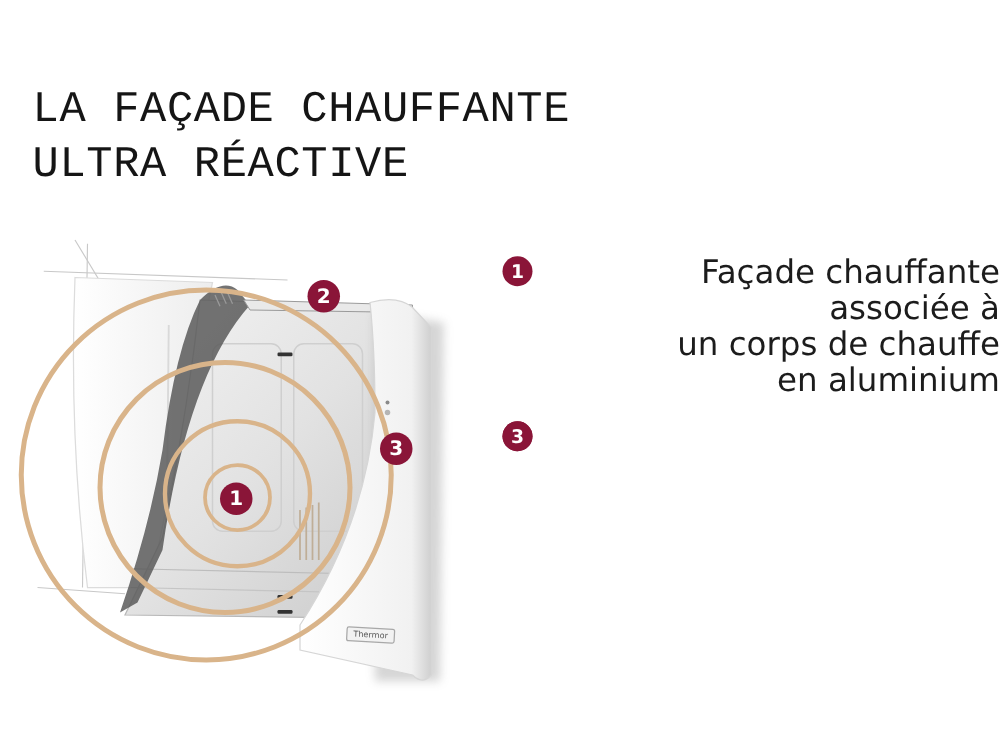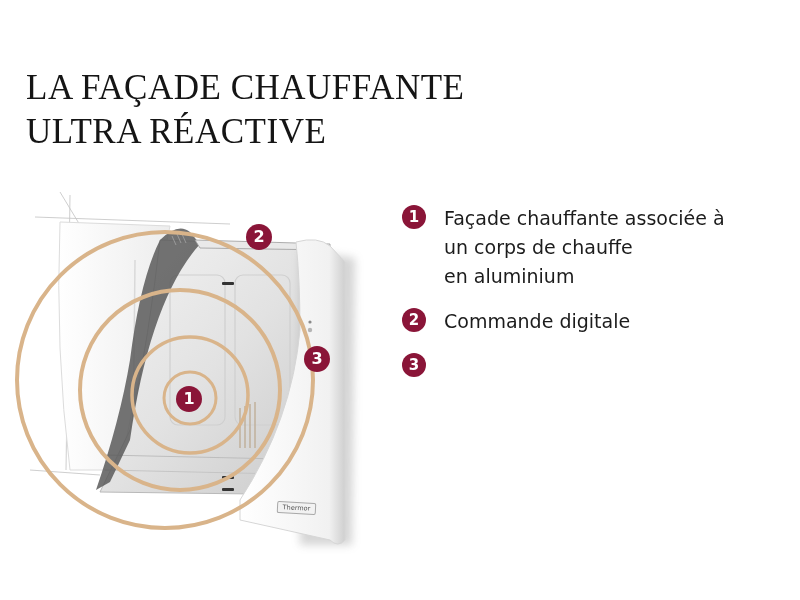--- a/index.html
+++ b/index.html
@@ -2,37 +2,38 @@
 <html><head>
 <meta charset="utf-8">
 <style>
   html, body { margin: 0; padding: 0; }
   body {
     width: 800px; height: 600px; background: #ffffff; position: relative; overflow: hidden;
     font-family: "DejaVu Sans", "Liberation Sans", sans-serif; color: #1a1a1a;
   }
   .title {
     position: absolute; left: 26px; top: 66px; margin: 0;
-    font-family: Liberation Serif, serif; font-weight: 400;
+    font-family: Liberation Mono, monospace; font-weight: 400;
     font-size: 35px; line-height: 44px; letter-spacing: 0.5px; color: #151515;
   }
   .title span { display: block; }
   .illustration { position: absolute; left: 0; top: 180px; width: 390px; height: 390px; }
   .illustration svg { position: absolute; left: 0; top: 0; }
   .badge {
     position: absolute; width: 26px; height: 26px; border-radius: 50%;
     background: #8a1538; color: #fff; font-family: "DejaVu Sans", sans-serif;
     font-weight: 700; font-size: 16px; line-height: 26px; text-align: center;
   }
   .features { position: absolute; left: 402px; top: 204px; width: 398px; }
   .feature { position: relative; padding-left: 42px; margin-bottom: 16px; }
   .feature .badge { left: 0; top: 1px; width: 24px; height: 24px; line-height: 24px; font-size: 15px; }
   .feature-text {
-    font-family: "DejaVu Sans", sans-serif; font-size: 19px; line-height: 29px; color: #1c1c1c;
+    font-family: "DejaVu Sans", sans-serif; font-size: 26px; line-height: 29px; color: #1c1c1c;
     white-space: pre-line;
+    text-align: right;
   }
   .feature.f1 { top: 0; }
   .logo-plate {
     position: absolute; left: 277px; top: 502px; width: 37px; height: 10px;
     border: 1px solid #a8a8a8; border-radius: 2px; background: #f2f2f2;
     font-family: "DejaVu Sans", sans-serif; font-size: 6.5px; line-height: 10px;
     color: #555; text-align: center; transform: rotate(3deg);
   }
 </style>
 </head>
@@ -126,18 +127,17 @@
 
 <div class="features">
   <div class="feature f1">
     <div class="badge">1</div>
     <div class="feature-text">Façade chauffante associée à
 un corps de chauffe
 en aluminium</div>
   </div>
   <div class="feature">
     <div class="badge">2</div>
-    <div class="feature-text">Commande digitale</div>
   </div>
   <div class="feature">
     <div class="badge">3</div>
   </div>
 </div>
 
 </body></html>

